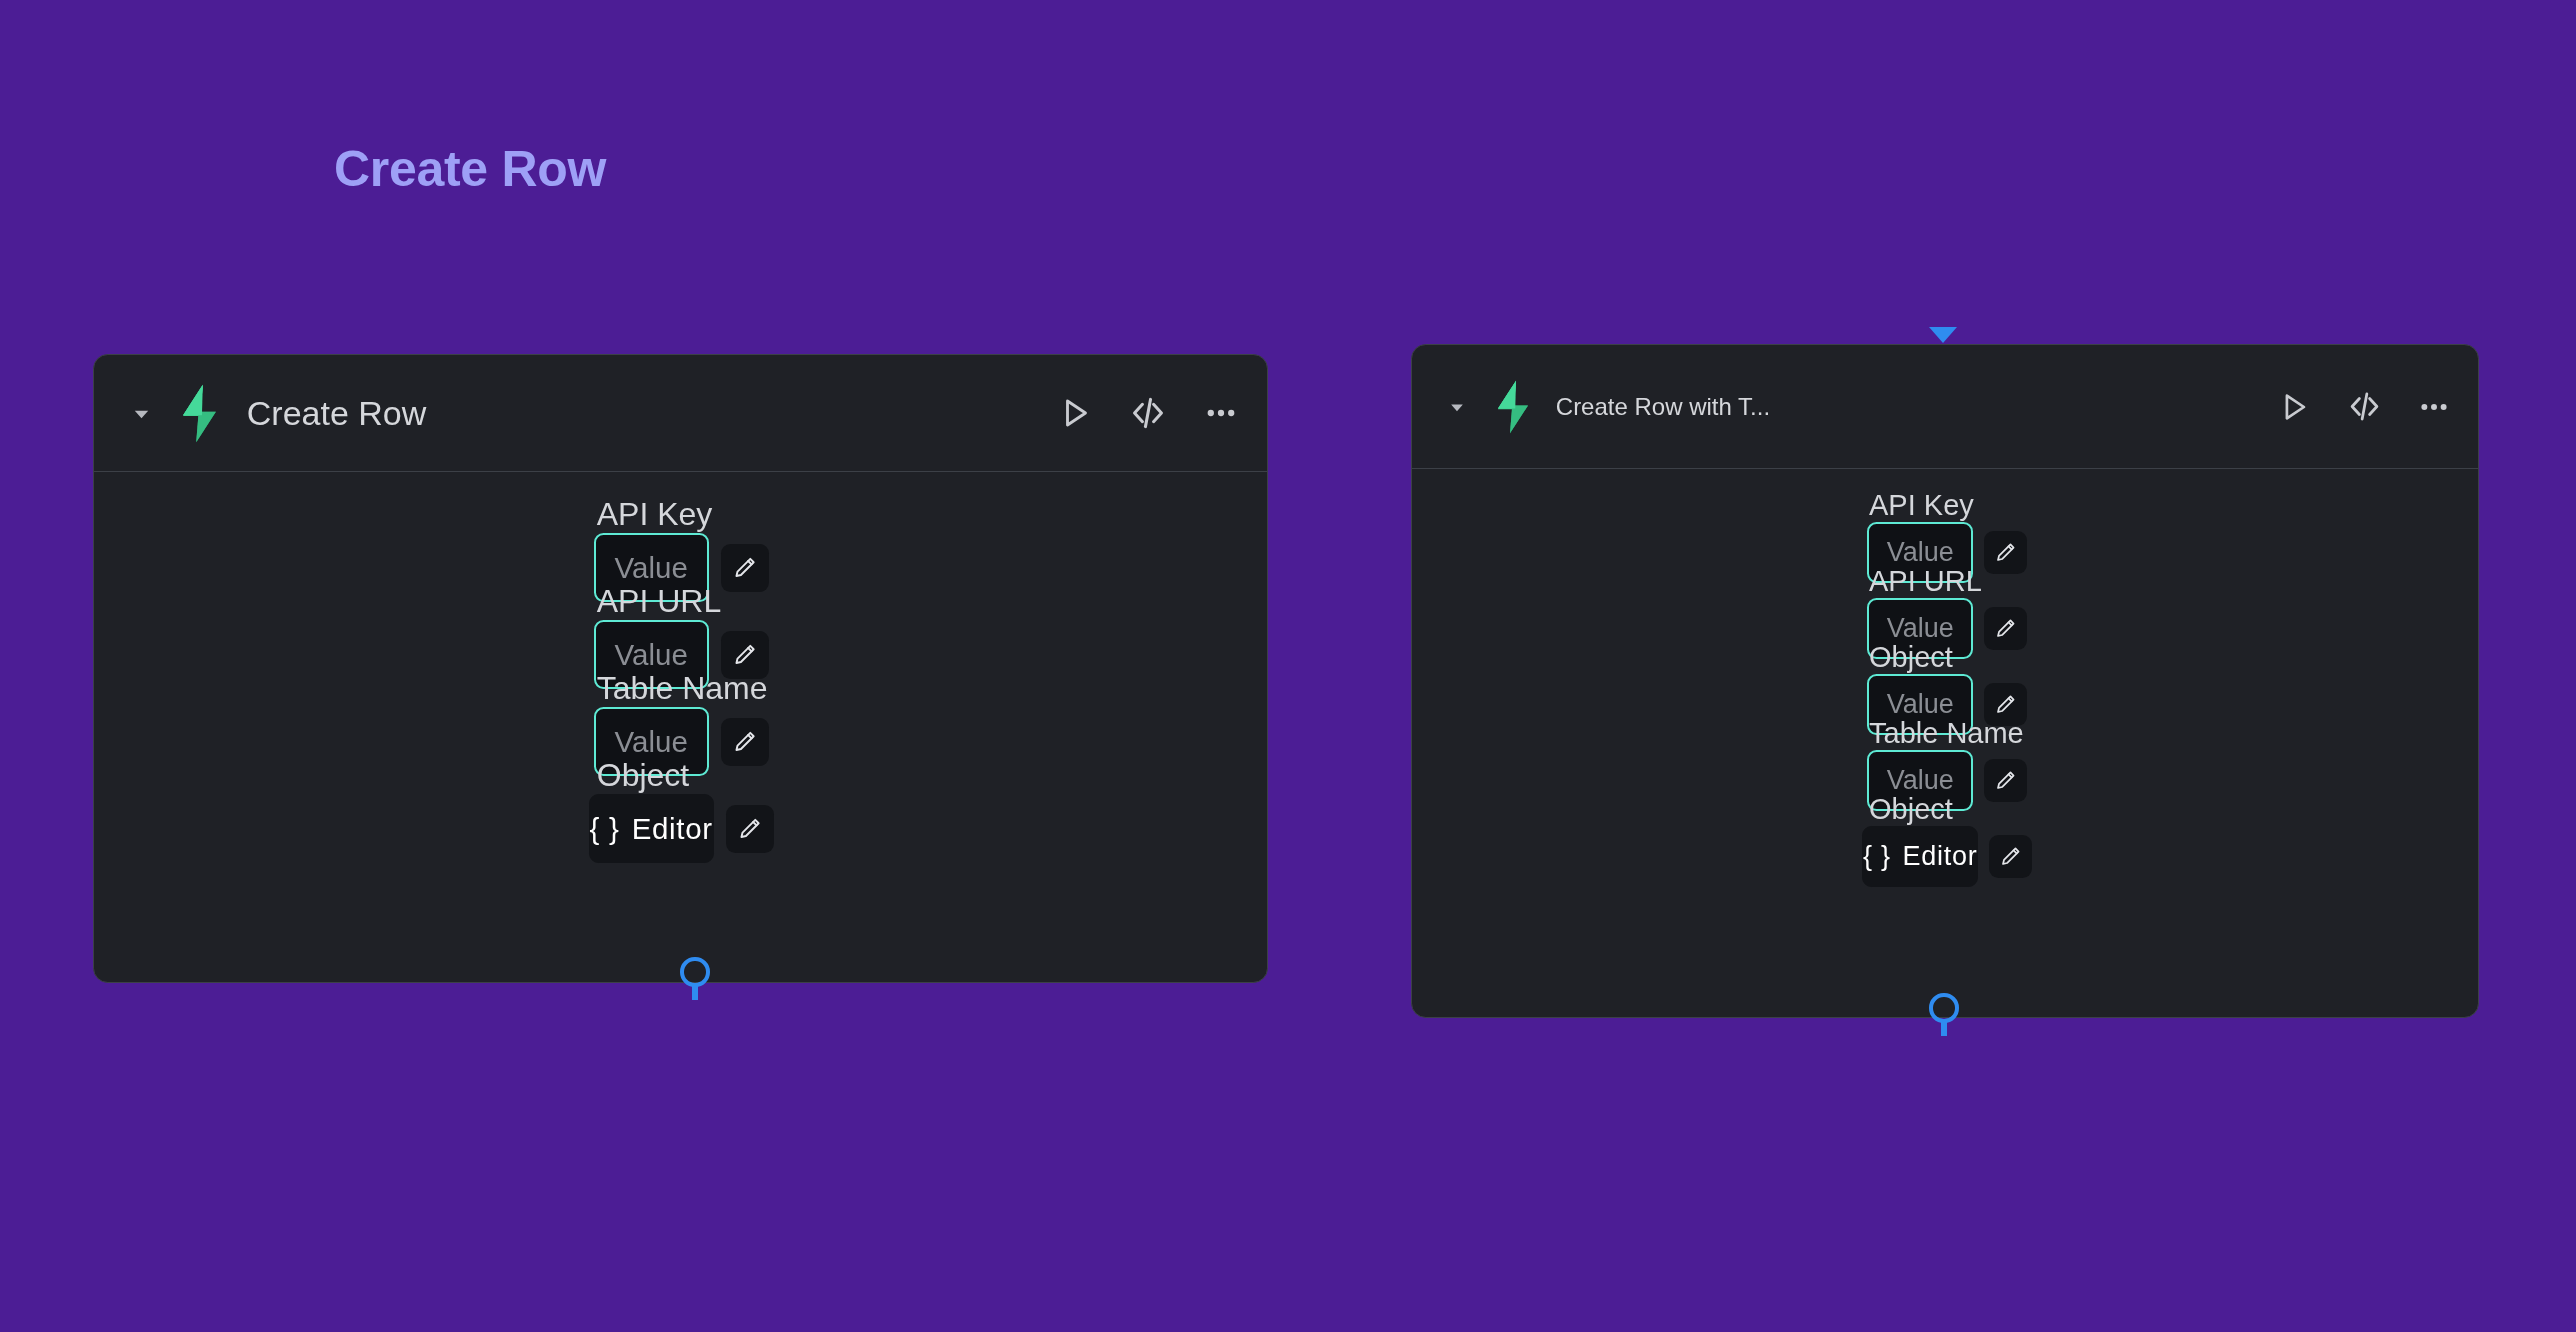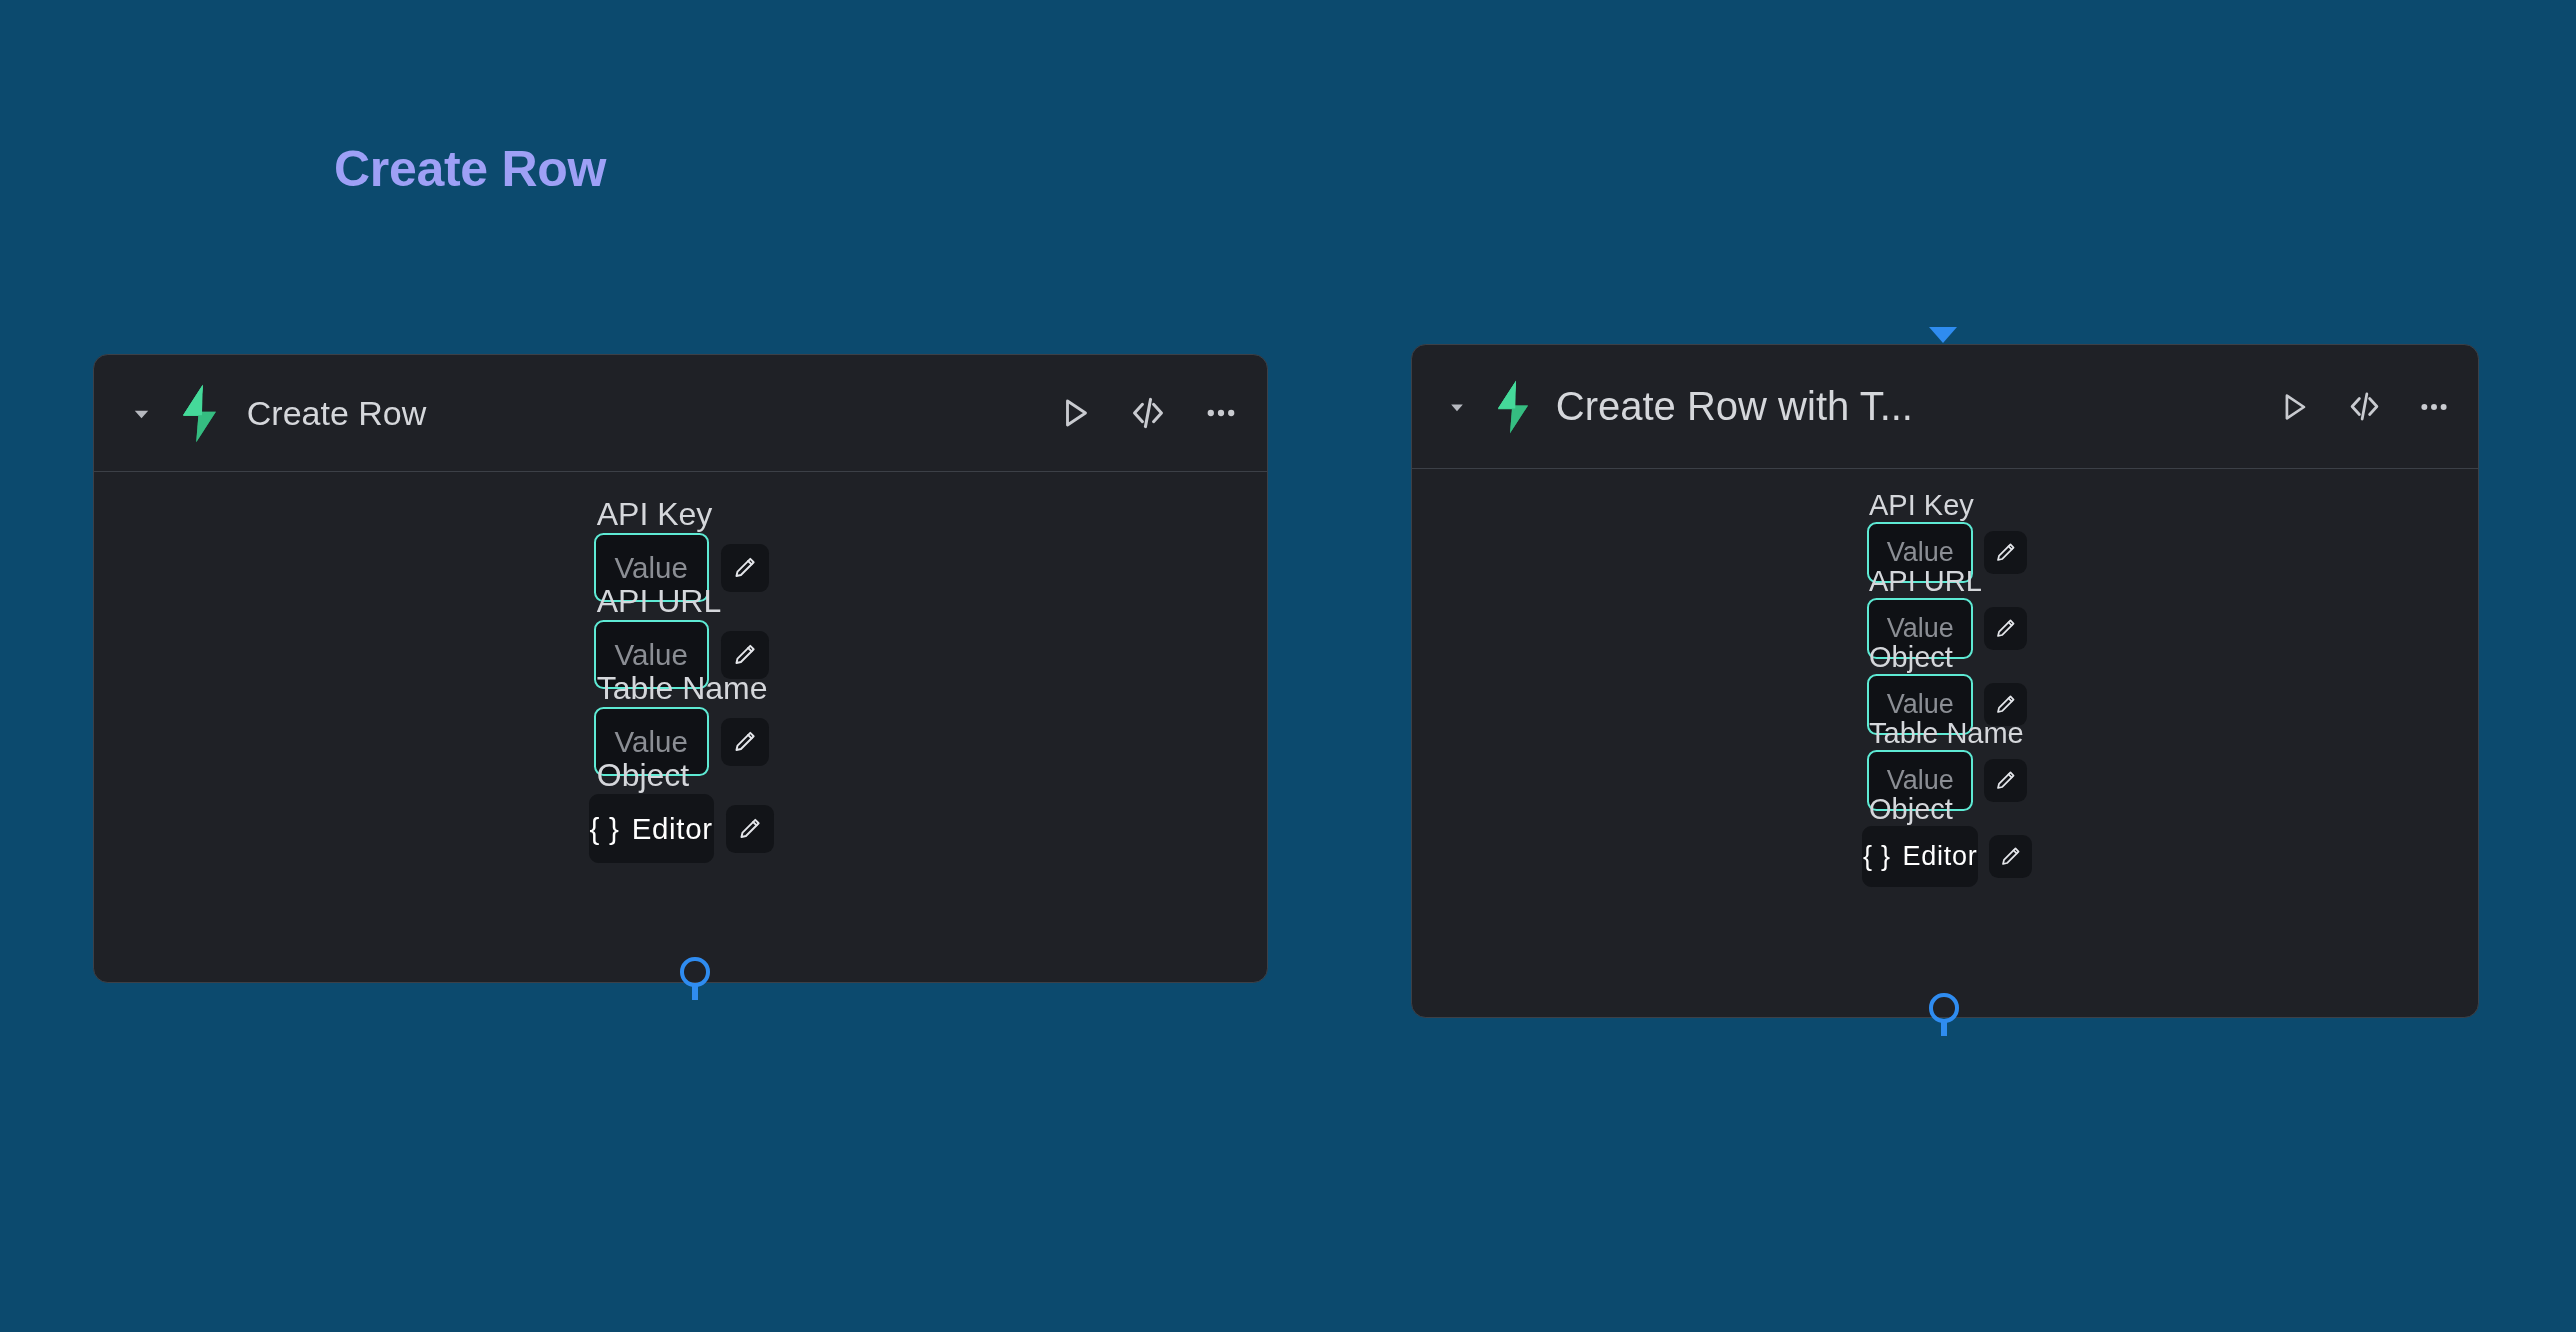--- a/index.html
+++ b/index.html
@@ -9,21 +9,21 @@
     height: 1332px;
     background: #0f1014;
     font-family: "Liberation Sans", sans-serif;
     overflow: hidden;
   }
 
   .canvas {
     position: relative;
     width: 2576px;
     height: 1332px;
-    background: #0c4a6e;
+    background: #4c1d95;
   }
 
   
   .section-title {
     position: absolute;
     font-size: 50px;
     font-weight: 700;
     letter-spacing: -0.3px;
     color: #9ea0f6;
     white-space: nowrap;
@@ -68,21 +68,21 @@
   .brand-icon svg { display: block; width: 100%; height: 100%; }
 
   .node-title {
     flex: 1 1 auto;
     color: #d5d7db;
     white-space: nowrap;
     overflow: hidden;
     text-overflow: ellipsis;
   }
   .node.left  .node-title { font-size: 34px; margin-left: 21.5px; }
-  .node.right .node-title { font-size: 40px; margin-left: 20px; }
+  .node.right .node-title { font-size: 24px; margin-left: 20px; }
 
   .header-actions {
     flex: 0 0 auto;
     display: flex;
     align-items: center;
   }
   .node.left  .header-actions { gap: 31px; }
   .node.right .header-actions { gap: 28px; }
 
   .icon-btn {

